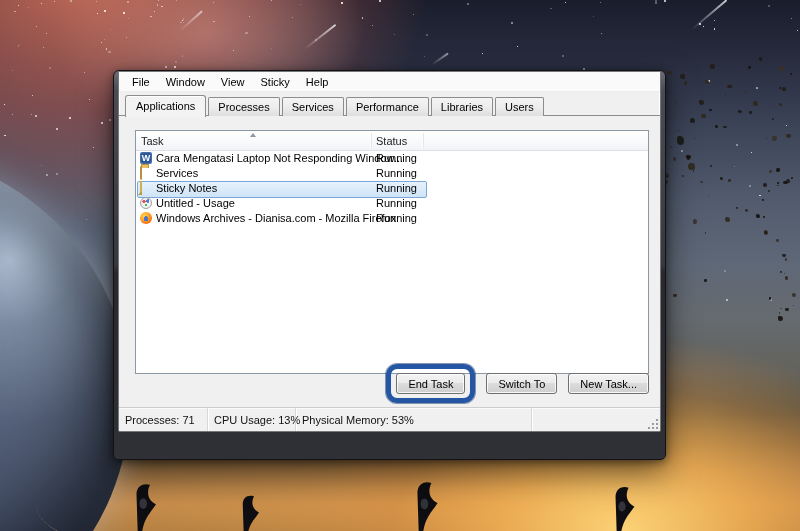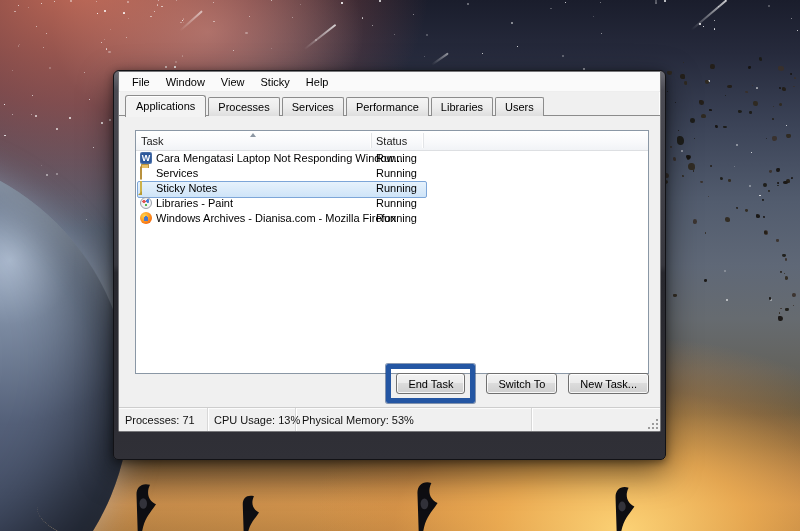--- a/index.html
+++ b/index.html
@@ -115,21 +115,21 @@
     border:1px solid #9aa0ab; }
   .icon-firefox { border-radius:50%; background:
       radial-gradient(circle at 50% 56%, #4a78c9 0 26%, transparent 27%),
       radial-gradient(circle at 36% 32%, #ffd54d 0%, #ff9a24 45%, #f1660f 80%, #d84f0c 100%); }
 
   .buttonrow { position:absolute; right:11px; bottom:6px; display:flex; align-items:center; gap:11px; }
   .btn { height:21px; padding:0 11px; font-size:11px; color:#000; font-family:"Liberation Sans",sans-serif;
     border:1px solid #707070; border-radius:3px; cursor:default;
     background:linear-gradient(180deg,#f3f3f3 0%, #ebebeb 45%, #dcdcdc 50%, #cfcfcf 100%);
     box-shadow: inset 0 0 0 1px rgba(255,255,255,.8); }
-  .annotation { border:5px solid #2456a3; border-radius:2px; padding:4px 5px; background:transparent;
+  .annotation { border:5px solid #2456a3; border-radius:11px; padding:4px 5px; background:transparent;
     box-shadow:0 0 0 1px rgba(18,52,105,.5); display:inline-flex; }
 
   .statusbar { position:absolute; left:0; right:0; bottom:0; height:24px; background:#f0f0f0;
     border-top:1px solid #cdcdcd; box-shadow: inset 0 1px 0 #fbfbfb; display:flex; align-items:center; }
   .sb-sec { height:100%; display:flex; align-items:center; padding-left:6px; font-size:11px; color:#111;
     border-right:1px solid #d8d8d8; box-shadow: 1px 0 0 #fff; white-space:nowrap; }
   .sb-1 { width:89px; } .sb-2 { width:88px; } .sb-3 { width:236px; } .sb-4 { flex:1; border-right:none; box-shadow:none; position:relative; }
   .grip { position:absolute; right:2px; bottom:2px; width:10px; height:10px; }
   .grip::before { content:""; position:absolute; right:0; bottom:0; width:2px; height:2px; background:#9b9b9b;
     box-shadow: -4px 0 0 #9b9b9b, 0 -4px 0 #9b9b9b, -8px 0 0 #9b9b9b, 0 -8px 0 #9b9b9b, -4px -4px 0 #9b9b9b; }
@@ -473,21 +473,21 @@
               <span class="rtext">Services</span>
               <span class="rstatus">Running</span>
             </div>
             <div class="row selected">
               <span class="ric icon-sticky"></span>
               <span class="rtext">Sticky Notes</span>
               <span class="rstatus">Running</span>
             </div>
             <div class="row">
               <span class="ric icon-paint"></span>
-              <span class="rtext">Libraries - Paint</span>
+              <span class="rtext">Untitled - Usage</span>
               <span class="rstatus">Running</span>
             </div>
             <div class="row">
               <span class="ric icon-firefox"></span>
               <span class="rtext">Windows Archives - Dianisa.com - Mozilla Firefox</span>
               <span class="rstatus">Running</span>
             </div>
           </div>
         </div>
 

